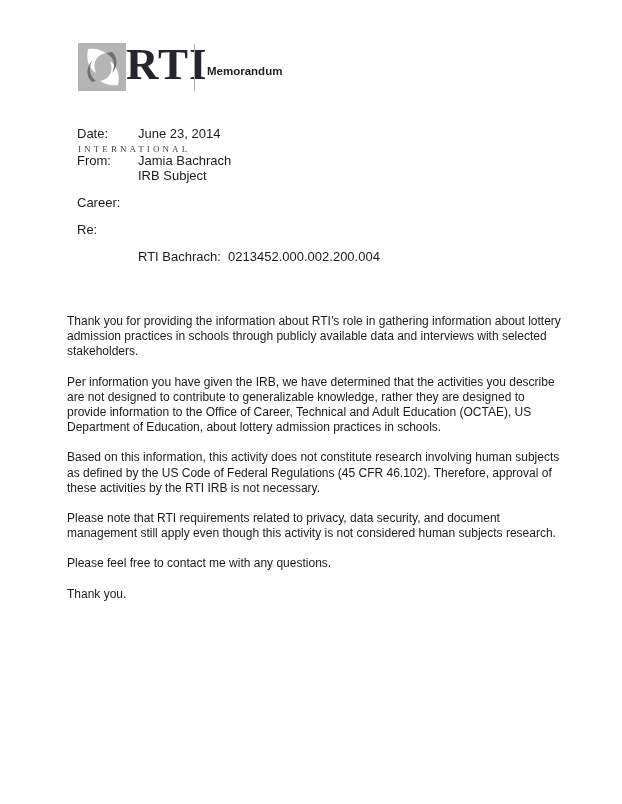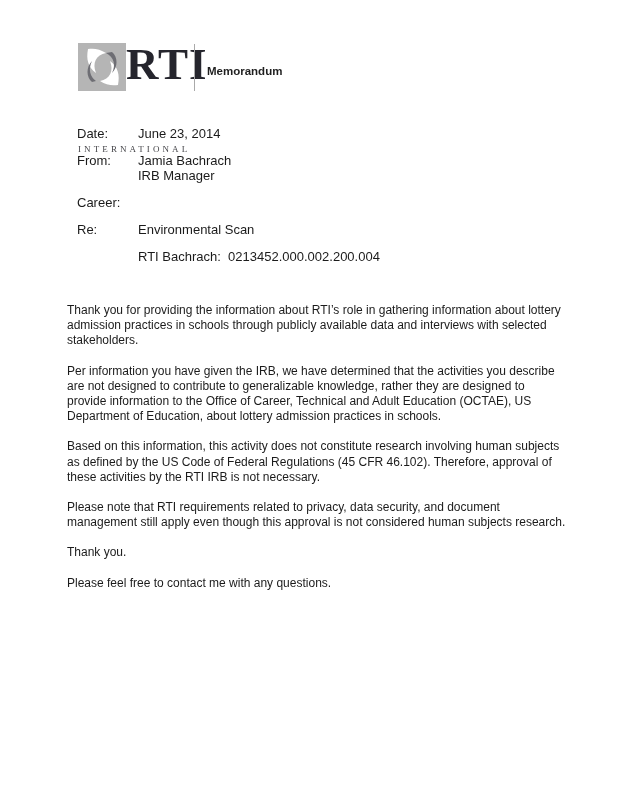--- a/index.html
+++ b/index.html
@@ -81,21 +81,21 @@
     line-height: 15px;
   }
   .field-value {
     white-space: pre-wrap;
   }
 
   
   .body-text {
     position: absolute;
     left: 67px;
-    top: 303px;
+    top: 314px;
     width: 499px;
     font-size: 12px;
     line-height: 15.2px;
   }
   .body-text p {
     margin: 0 0 15px 0;
   }
 
   
   .footer-tagline {
@@ -132,40 +132,39 @@
 
   <div class="fields">
     <div class="field-row">
       <div class="field-label">Date:</div>
       <div class="field-value">June 23, 2014</div>
     </div>
     <div class="field-row">
       <div class="field-label">From:</div>
       <div>
         <div class="field-value">Jamia Bachrach</div>
-        <div class="field-value">IRB Manager</div>
+        <div class="field-value">IRB Subject</div>
       </div>
     </div>
     <div class="field-row">
       <div class="field-label">Career:</div>
     </div>
     <div class="field-row">
       <div class="field-label">Re:</div>
-      <div class="field-value">Environmental Scan</div>
     </div>
     <div class="field-row">
       <div class="field-label"></div>
       <div class="field-value">RTI Bachrach:  0213452.000.002.200.004</div>
     </div>
   </div>
 
   <div class="body-text">
     <p>Thank you for providing the information about RTI’s role in gathering information about lottery admission practices in schools through publicly available data and interviews with selected stakeholders.</p>
     <p>Per information you have given the IRB, we have determined that the activities you describe are not designed to contribute to generalizable knowledge, rather they are designed to provide information to the Office of Career, Technical and Adult Education (OCTAE), US Department of Education, about lottery admission practices in schools.</p>
     <p>Based on this information, this activity does not constitute research involving human subjects as defined by the US Code of Federal Regulations (45 CFR 46.102). Therefore, approval of these activities by the RTI IRB is not necessary.</p>
-    <p>Please note that RTI requirements related to privacy, data security, and document management still apply even though this approval is not considered human subjects research.</p>
+    <p>Please note that RTI requirements related to privacy, data security, and document management still apply even though this activity is not considered human subjects research.</p>
+    <p>Please feel free to contact me with any questions.</p>
     <p>Thank you.</p>
-    <p>Please feel free to contact me with any questions.</p>
   </div>
 
   <div class="footer-tagline">turning knowledge into practice</div>
 
 </div>
 
 </body></html>

